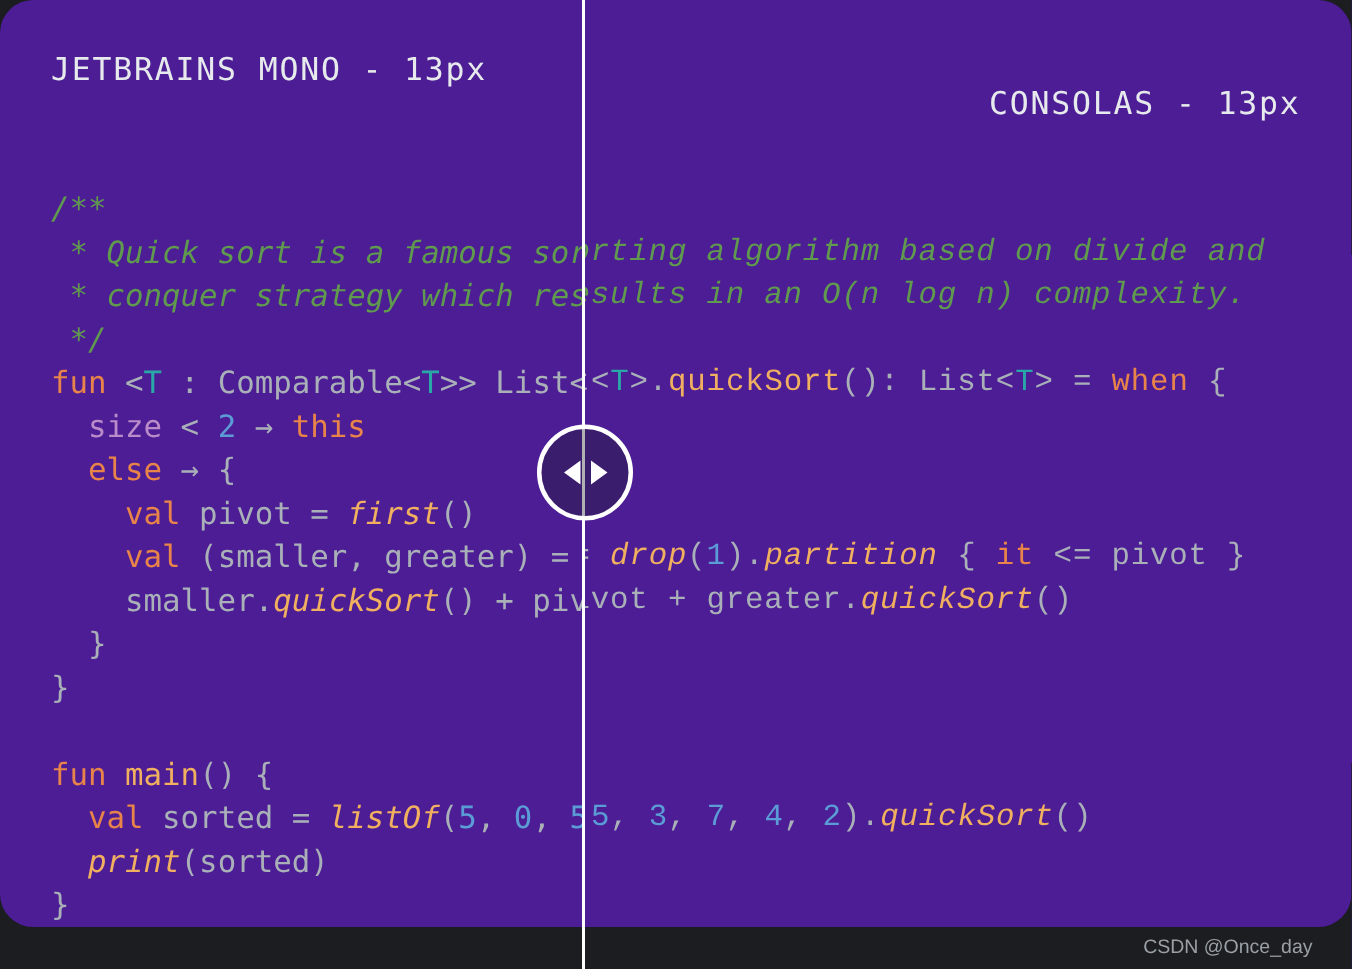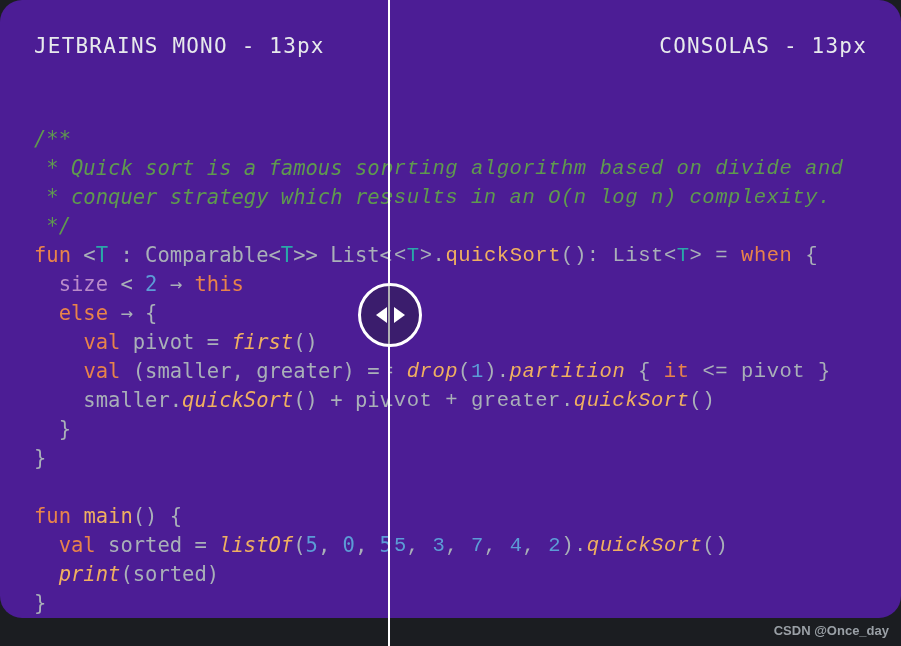--- a/index.html
+++ b/index.html
@@ -44,21 +44,21 @@
   }
   .header-label {
     position: absolute;
     top: 34px;
     font-size: 21px;
     letter-spacing: 1.2px;
     color: #e7eaec;
     white-space: pre;
   }
   .header-left  { left: 34px; }
-  .header-right { right: 34px; text-align: right; }
+  .header-right { right: 34px; text-align: right; margin-top: 23px; }
 
   
   .pane {
     position: absolute;
     left: 0;
     top: 0;
     width: 901px;
     height: 618px;
   }
   .pane-right {
@@ -124,28 +124,27 @@
     width: 0; height: 0;
     border-top: 8px solid transparent;
     border-bottom: 8px solid transparent;
   }
   .arrow-l { border-right: 11px solid #ffffff; }
   .arrow-r { border-left: 11px solid #ffffff; }
 
   
   .watermark {
     position: absolute;
-    right: 12px;
+    right: 26px;
     bottom: 8px;
     font-family: "Liberation Sans", sans-serif;
     font-size: 13px;
     color: #9aa0a6;
     z-index: 40;
     white-space: pre;
-    font-weight: bold;
   }
 </style>
 </head>
 <body>
 
 <div id="stage">
 
   <div class="code-card">
 
     <div class="header">

